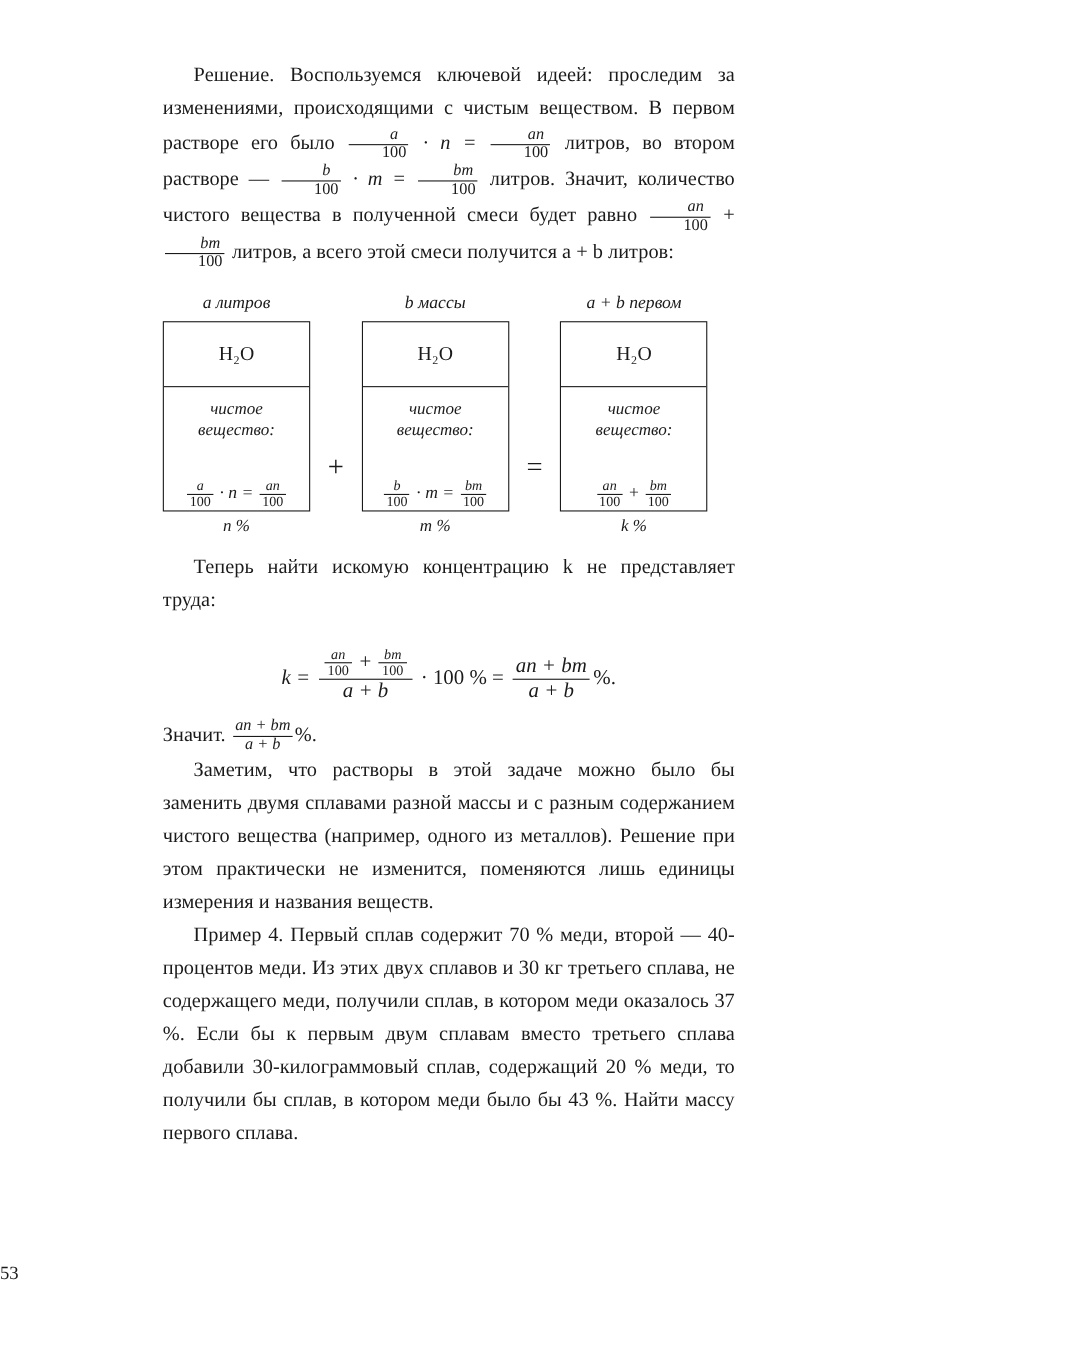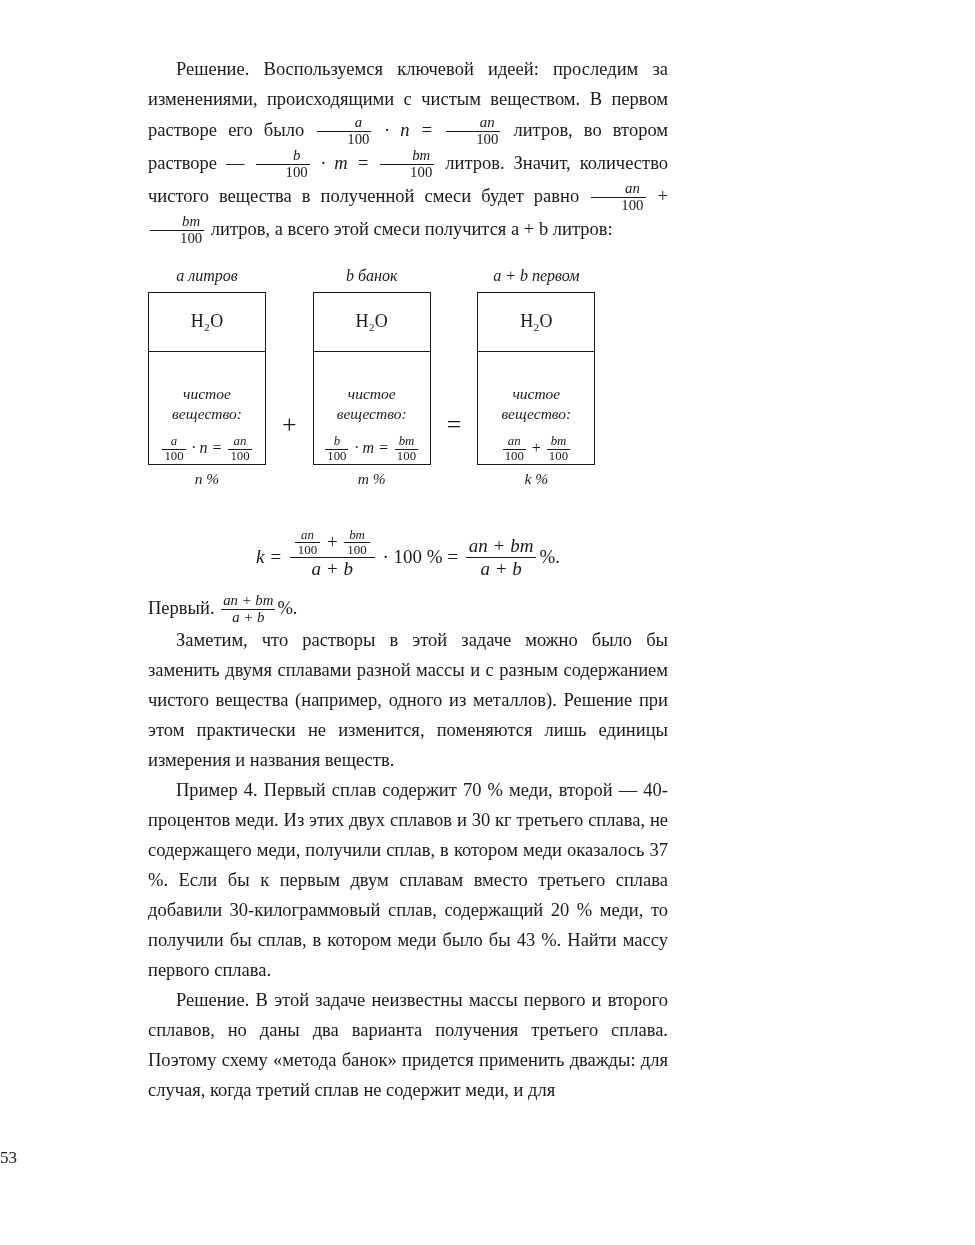--- a/index.html
+++ b/index.html
@@ -72,37 +72,37 @@
     flex-direction: column;
     align-items: center;
   }
   .col-label {
     font-size: 16px;
     font-style: italic;
     margin-bottom: 7px;
   }
   .box {
     border: 1.2px solid #1a1a1a;
-    width: 118px;
+    width: 134px;
     box-sizing: border-box;
   }
   .box .upper {
     height: 58px;
     display: flex;
     align-items: center;
     justify-content: center;
     font-size: 18px;
     border-bottom: 1.2px solid #1a1a1a;
   }
   .box .lower {
     height: 112px;
     display: flex;
     flex-direction: column;
     align-items: center;
-    justify-content: flex-end;
+    justify-content: space-between;
     padding-top: 10px;
     box-sizing: border-box;
   }
   .box .lower .caption {
     font-style: italic;
     font-size: 15.5px;
     line-height: 1.25;
     text-align: center;
   }
   .box .lower .expr {
@@ -176,21 +176,21 @@
             </div>
             <div class="expr"><span class="frac"><span class="num mathit">a</span><span class="den">100</span></span><span class="mathit"> · n = </span><span class="frac"><span class="num mathit">an</span><span class="den">100</span></span></div>
           </div>
         </div>
         <div class="col-bottom">n %</div>
       </div>
 
       <div class="opsign">+</div>
 
       <div class="col">
-        <div class="col-label">b банок</div>
+        <div class="col-label">b массы</div>
         <div class="box">
           <div class="upper">H₂O</div>
           <div class="lower">
             <div class="caption">
               <span>чистое</span><br>
               <span>вещество:</span>
             </div>
             <div class="expr"><span class="frac"><span class="num mathit">b</span><span class="den">100</span></span><span class="mathit"> · m = </span><span class="frac"><span class="num mathit">bm</span><span class="den">100</span></span></div>
           </div>
         </div>
@@ -211,37 +211,37 @@
             <div class="expr"><span class="frac"><span class="num mathit">an</span><span class="den">100</span></span><span> + </span><span class="frac"><span class="num mathit">bm</span><span class="den">100</span></span></div>
           </div>
         </div>
         <div class="col-bottom">k %</div>
       </div>
 
     </div>
 
     <div class="gap-s"></div>
 
+    <p class="para">
+      <span>Теперь найти искомую концентрацию k не представляет труда:</span>
+    </p>
 
     <div class="displaymath">
       <span class="mathit">k = </span><span class="bigfrac"><span class="num"><span class="frac small"><span class="num mathit">an</span><span class="den">100</span></span><span> + </span><span class="frac small"><span class="num mathit">bm</span><span class="den">100</span></span></span><span class="den mathit">a + b</span></span><span> · 100 % = </span><span class="bigfrac"><span class="num mathit">an + bm</span><span class="den mathit">a + b</span></span><span>%.</span>
     </div>
 
     <p class="para noindent answer-line">
-      <b class="lead">Первый.</b>
+      <b class="lead">Значит.</b>
       <span class="frac"><span class="num mathit">an + bm</span><span class="den mathit">a + b</span></span><span>%.</span>
     </p>
 
     <p class="para">Заметим, что растворы в этой задаче можно было бы заменить двумя сплавами разной массы и с разным содержанием чистого вещества (например, одного из металлов). Решение при этом практически не изменится, поменяются лишь единицы измерения и названия веществ.</p>
 
     <p class="para">
       <b class="lead">Пример 4.</b><span> Первый сплав содержит 70 % меди, второй — 40-процентов меди. Из этих двух сплавов и 30 кг третьего сплава, не содержащего меди, получили сплав, в котором меди оказалось 37 %. Если бы к первым двум сплавам вместо третьего сплава добавили 30-килограммовый сплав, содержащий 20 % меди, то получили бы сплав, в котором меди было бы 43 %. Найти массу первого сплава.</span>
     </p>
 
-    <p class="para">
-      <b class="lead">Решение.</b><span> В этой задаче неизвестны массы первого и второго сплавов, но даны два варианта получения третьего сплава. Поэтому схему «метода банок» придется применить дважды: для случая, когда третий сплав не содержит меди, и для</span>
-    </p>
 
   </div>
 
   <div class="pagenum">53</div>
 
 </div>
 
 </body></html>

